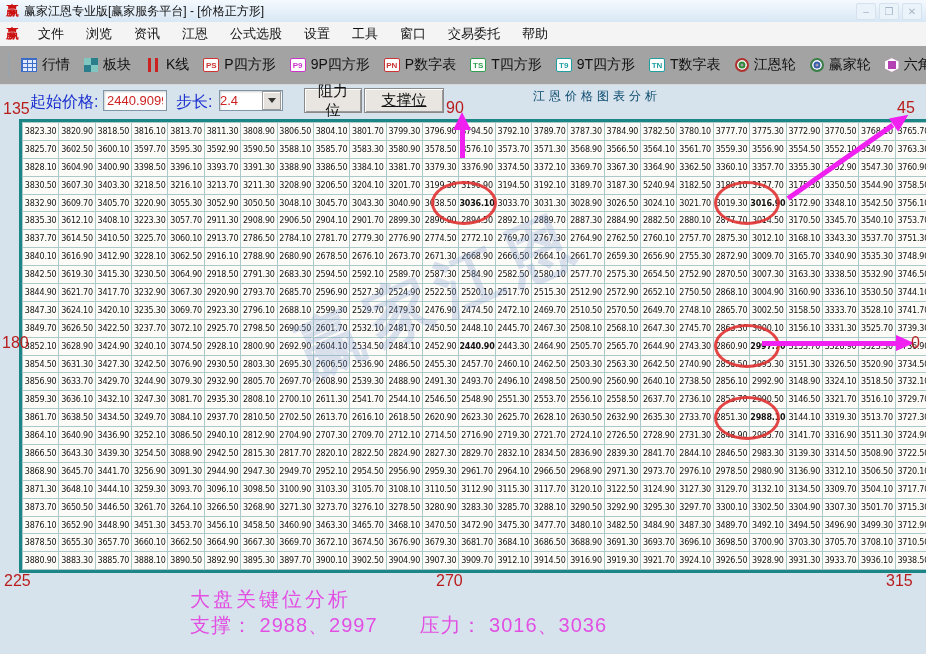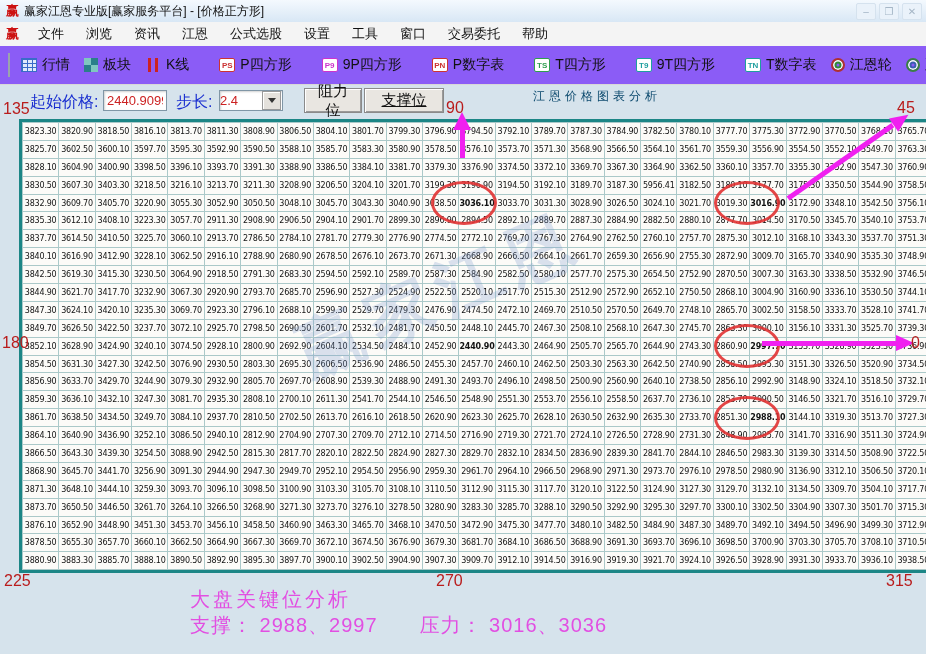--- a/index.html
+++ b/index.html
@@ -15,27 +15,27 @@
   .win-btn{width:18px;height:15px;font-size:10px;color:#a5b6c6;display:flex;
     align-items:center;justify-content:center;border:1px solid #d5e2ee;border-radius:2px;background:#eaf2fa;}
 
   
   .menubar{position:absolute;top:22px;left:0;right:0;height:24px;background:#f4f4f4;
     border-bottom:1px solid #e2e2e2;display:flex;align-items:center;font-size:13px;color:#111;}
   .menu-logo{color:#cc1111;font-weight:bold;font-size:13px;padding:0 8px 0 6px;}
   .menu-item{padding:1px 11px;}
 
   
-  .toolbar{position:absolute;top:46px;left:0;right:0;height:38px;background:#8b5cf6;
+  .toolbar{position:absolute;top:46px;left:0;right:0;height:38px;background:#a3a3a3;
     border-bottom:1px solid #d8d8d8;display:flex;align-items:center;padding:0 4px;font-size:14px;color:#111;}
   .tb-grip{width:3px;height:24px;border-left:2px solid #9aa4ad;margin:0 4px;}
   .tb-item{display:flex;align-items:center;gap:5px;padding:3px 7px;white-space:nowrap;}
   .tb-icon{width:16px;height:14px;display:inline-flex;align-items:center;justify-content:center;
     font:bold 8px "Liberation Sans",sans-serif;box-sizing:border-box;flex:0 0 auto;}
-  .badge{border:1px solid;border-radius:2px;background:#fff;margin-left:16px;}
+  .badge{border:1px solid;border-radius:2px;background:#fff;}
   .market-grid-icon{border:1px solid #3a6cc8;background:
      repeating-linear-gradient(to bottom,#3a6cc8 0 1px,transparent 1px 4px),
      repeating-linear-gradient(to right,#3a6cc8 0 1px,transparent 1px 5px),#dfe9fb;}
   .sector-blocks-icon{background:repeating-conic-gradient(#2a7f8a 0 25%,#7fc7c0 0 50%);width:14px;height:14px;}
   .kline-icon{background:
      linear-gradient(to right,transparent 3px,#cc2222 3px 6px,transparent 6px 10px,#cc2222 10px 13px,transparent 13px);}
   .gann-wheel-icon{width:14px;height:14px;border-radius:50%;border:2px solid #b03030;
      box-shadow:inset 0 0 0 1.5px #fff,inset 0 0 0 3.5px #2e8b3a;}
   .winner-wheel-icon{width:14px;height:14px;border-radius:50%;border:2px solid #3a7f46;
      box-shadow:inset 0 0 0 1.5px #fff,inset 0 0 0 3.5px #3a5fb0;}
@@ -304,21 +304,21 @@
             <td class="bT">3208.90</td>
             <td class="bT">3206.50</td>
             <td class="bT">3204.10</td>
             <td class="bT">3201.70</td>
             <td class="bT">3199.30</td>
             <td class="cardinal bT">3196.90</td>
             <td class="bT">3194.50</td>
             <td class="bT">3192.10</td>
             <td class="bT">3189.70</td>
             <td class="bT">3187.30</td>
-            <td class="bT">5956.41</td>
+            <td class="bT">5240.94</td>
             <td class="bT">3182.50</td>
             <td class="bT">3180.10</td>
             <td class="bT">3177.70</td>
             <td class="gline bR bT">3175.30</td>
             <td class="bR">3350.50</td>
             <td class="bR">3544.90</td>
             <td class="bR">3758.50</td>
           </tr>
           <tr>
             <td class="bL">3832.90</td>

